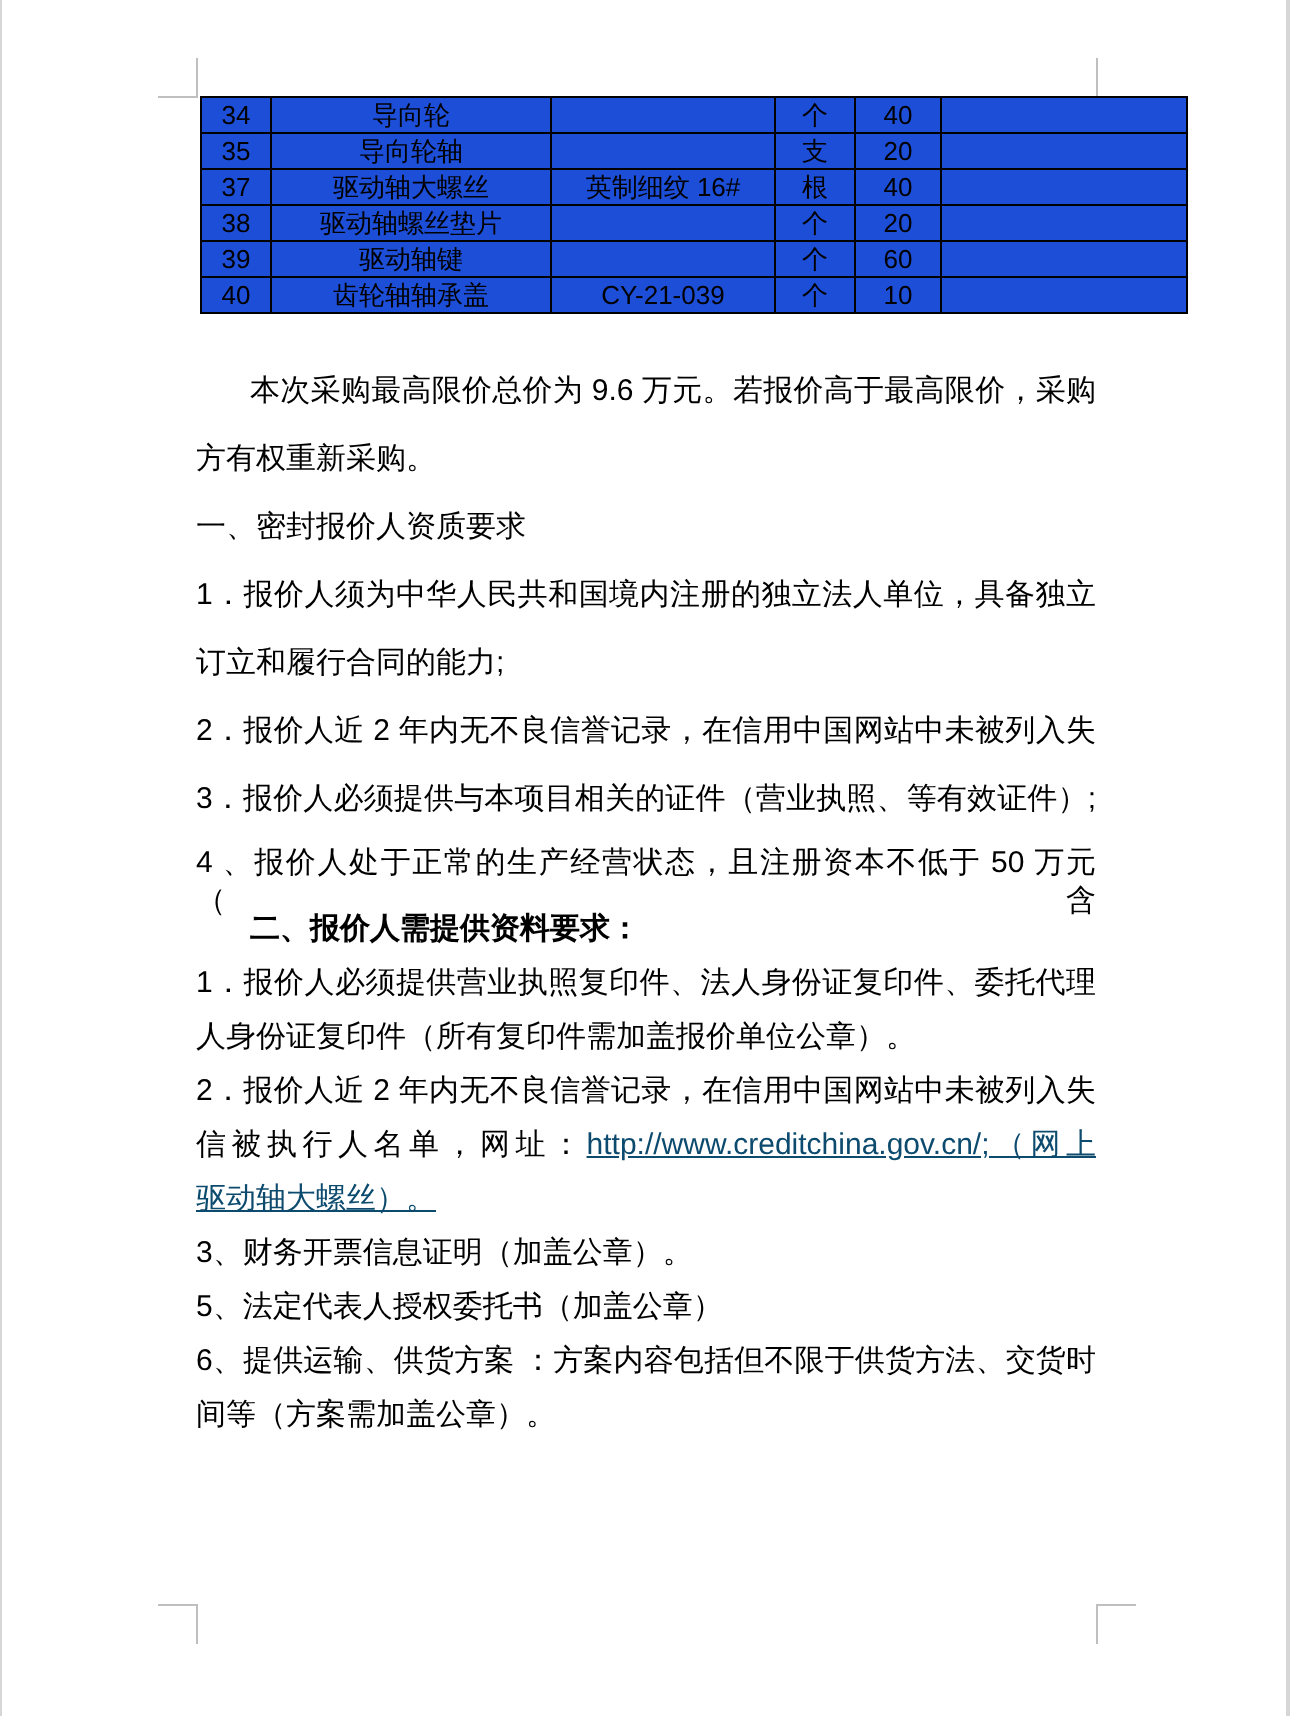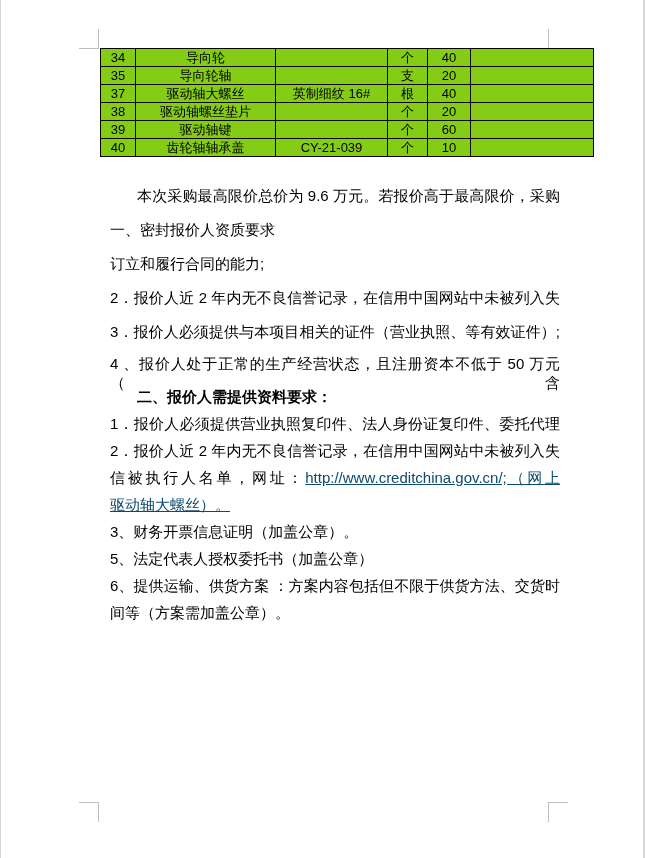--- a/index.html
+++ b/index.html
@@ -13,28 +13,28 @@
   .page-edge.right{left:643px;}
   
   .crop{position:absolute;width:19px;height:19px;}
   .crop.tl{left:79px;top:29px;border-right:1px solid #bfbfbf;border-bottom:1px solid #bfbfbf;}
   .crop.tr{left:548px;top:29px;border-left:1px solid #bfbfbf;border-bottom:1px solid #bfbfbf;}
   .crop.bl{left:79px;top:802px;border-right:1px solid #bfbfbf;border-top:1px solid #bfbfbf;}
   .crop.br{left:548px;top:802px;border-left:1px solid #bfbfbf;border-top:1px solid #bfbfbf;}
   
   table.parts{
     position:absolute;left:100px;top:48px;border-collapse:collapse;table-layout:fixed;
-    background:#84cc16;
+    background:#1d4ed8;
   }
   table.parts td{
     border:1px solid #000;height:17px;line-height:17px;padding:0;
     text-align:center;vertical-align:middle;font-size:13px;white-space:nowrap;overflow:hidden;
   }
   
-  .textflow{position:absolute;left:110px;top:186px;width:450px;}
+  .textflow{position:absolute;left:98px;top:186px;width:450px;}
   .line{font-size:15px;line-height:19px;overflow:visible;white-space:pre-wrap;}
   .line.justify{text-align:justify;text-align-last:justify;text-justify:inter-character;white-space:normal;}
   .line.indent{text-indent:27px;}
   .line.bold{font-weight:bold;}
   .sp-wide{height:34px;}
   .sp-tight{height:32px;}
   .sp-mid{height:33px;}
   .sp-gap{height:26px;}
   .sp-narrow{height:27px;}
   .link{color:#0c4a6e;text-decoration:underline;cursor:pointer;}
@@ -106,27 +106,30 @@
         <td>CY-21-039</td>
         <td>个</td>
         <td>10</td>
         <td></td>
       </tr>
     </tbody>
 </table>
 
 <div class="textflow" id="textflow">
     <div class="line sp-wide justify indent">本次采购最高限价总价为 9.6 万元。若报价高于最高限价，采购</div>
+    <div class="line sp-wide">方有权重新采购。</div>
     <div class="line sp-wide">一、密封报价人资质要求</div>
+    <div class="line sp-wide justify">1．报价人须为中华人民共和国境内注册的独立法人单位，具备独立</div>
     <div class="line sp-wide">订立和履行合同的能力;</div>
     <div class="line sp-wide justify">2．报价人近 2 年内无不良信誉记录，在信用中国网站中未被列入失</div>
     <div class="line sp-tight justify">3．报价人必须提供与本项目相关的证件（营业执照、等有效证件）;</div>
     <div class="line sp-mid justify">4 、报价人处于正常的生产经营状态，且注册资本不低于 50 万元（含</div>
     <div class="line sp-narrow indent bold">二、报价人需提供资料要求：</div>
     <div class="line sp-narrow justify">1．报价人必须提供营业执照复印件、法人身份证复印件、委托代理</div>
+    <div class="line sp-narrow">人身份证复印件（所有复印件需加盖报价单位公章）。</div>
     <div class="line sp-narrow justify">2．报价人近 2 年内无不良信誉记录，在信用中国网站中未被列入失</div>
     <div class="line sp-narrow justify"><span>信被执行人名单，网址：</span><span class="link">http://www.creditchina.gov.cn/;（网上</span></div>
     <div class="line sp-narrow"><span class="link">驱动轴大螺丝）。</span></div>
     <div class="line sp-narrow">3、财务开票信息证明（加盖公章）。</div>
     <div class="line sp-narrow">5、法定代表人授权委托书（加盖公章）</div>
     <div class="line sp-narrow justify">6、提供运输、供货方案 ：方案内容包括但不限于供货方法、交货时</div>
     <div class="line sp-narrow">间等（方案需加盖公章）。</div>
   </div>
 
 </body></html>

